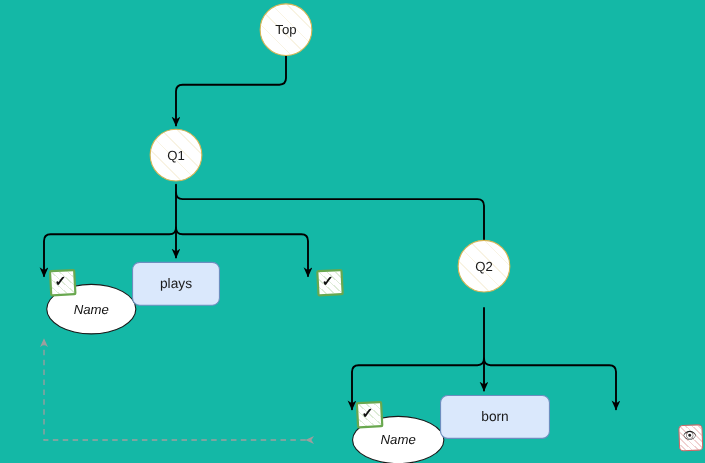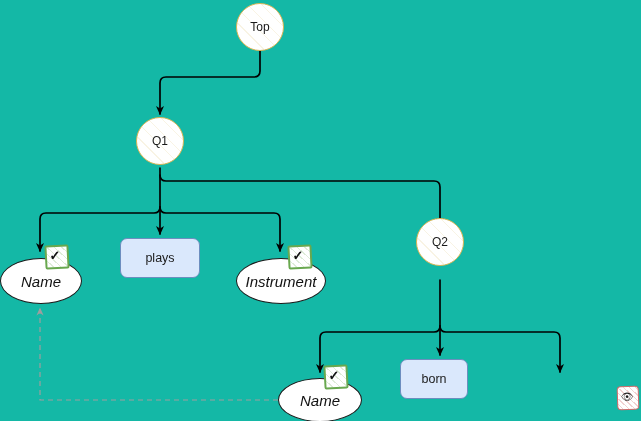--- a/index.html
+++ b/index.html
@@ -53,23 +53,24 @@
       rgba(214,182,86,0.00) 9px,
       rgba(214,182,86,0.16) 9px,
       rgba(214,182,86,0.16) 10px
     );
     pointer-events: none;
   }
   .node-ellipse {
     border-radius: 50%;
     background: #ffffff;
     border: 1.4px solid #1a1a1a;
-    font-size: 15px;
+    font-size: 12px;
     font-style: italic;
     color: #121212;
+    margin-left: 42px;
   }
   .node-rect {
     border-radius: 7px;
     background: #dae8fc;
     border: 1.4px solid #6c8ebf;
     font-size: 12.5px;
     color: #1a1a1a;
   }
   .node-label {
     position: relative;
@@ -209,37 +210,34 @@
   </div>
   <div class="check-badge" style="left:45px; top:245px;">
     <span class="bg"></span>
     <span class="tick">✓</span>
   </div>
 
   <div class="node node-rect" style="left:120px; top:238px; width:80px; height:40px;">
     <span class="node-label">plays</span>
   </div>
 
-  <div class="node node-ellipse" style="left:236px; top:258px; width:90px; height:46px;">
-    <span class="node-label">Instrument</span>
-  </div>
   <div class="check-badge" style="left:288px; top:245px;">
     <span class="bg"></span>
     <span class="tick">✓</span>
   </div>
 
   <div class="node node-ellipse" style="left:278px; top:378px; width:84px; height:44px;">
     <span class="node-label">Name</span>
   </div>
   <div class="check-badge" style="left:324px; top:365px;">
     <span class="bg"></span>
     <span class="tick">✓</span>
   </div>
 
-  <div class="node node-rect" style="left:400px; top:359px; width:68px; height:40px;">
+  <div class="node node-rect" style="left:400px; top:359px; width:100px; height:40px;">
     <span class="node-label">born</span>
   </div>
 
 
   <div class="red-badge" style="left:617px; top:386px;">
     <span class="bg"></span>
     <span class="glyph">👁</span>
   </div>
 
 </div>

